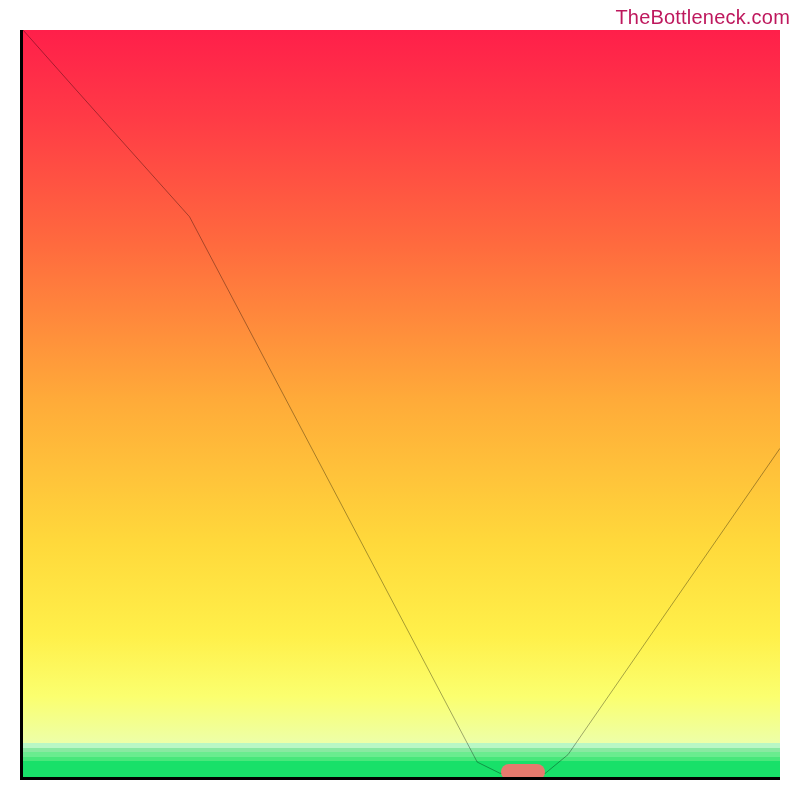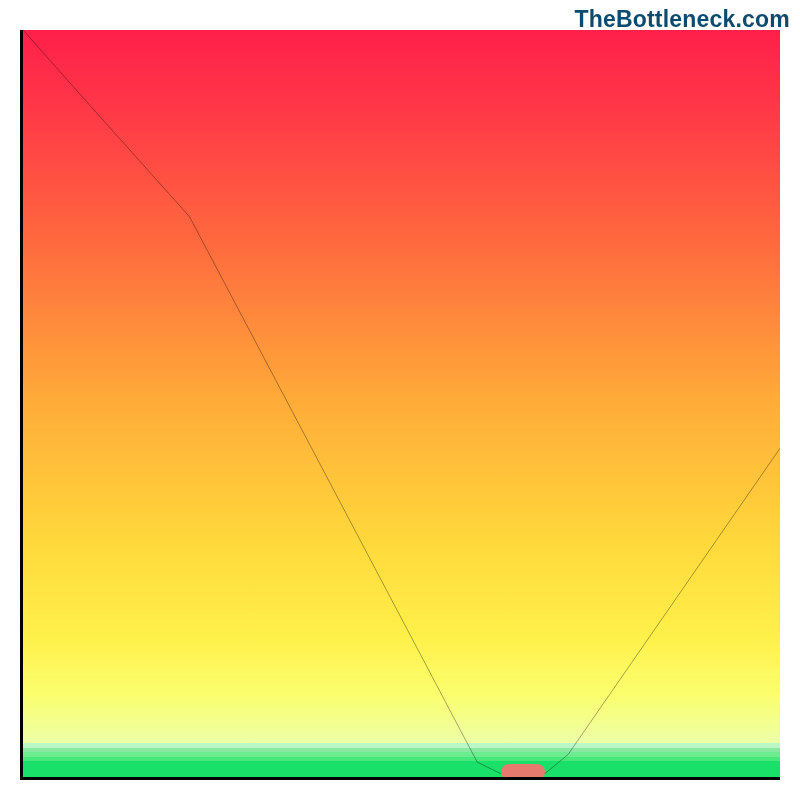--- a/index.html
+++ b/index.html
@@ -13,23 +13,23 @@
   }
   .wrap {
     position: relative;
     width: 800px;
     height: 800px;
   }
   .watermark {
     position: absolute;
     top: 6px;
     right: 10px;
-    font-size: 23px;
-    color: #0c4a6e;
-    font-weight: 700;
+    font-size: 20px;
+    color: #be185d;
+    font-weight: 400;
     letter-spacing: 0.2px;
   }
   .chart {
     position: absolute;
     left: 20px;
     top: 30px;
     width: 760px;
     height: 750px;
     box-sizing: border-box;
     border-left: 3px solid #000;

